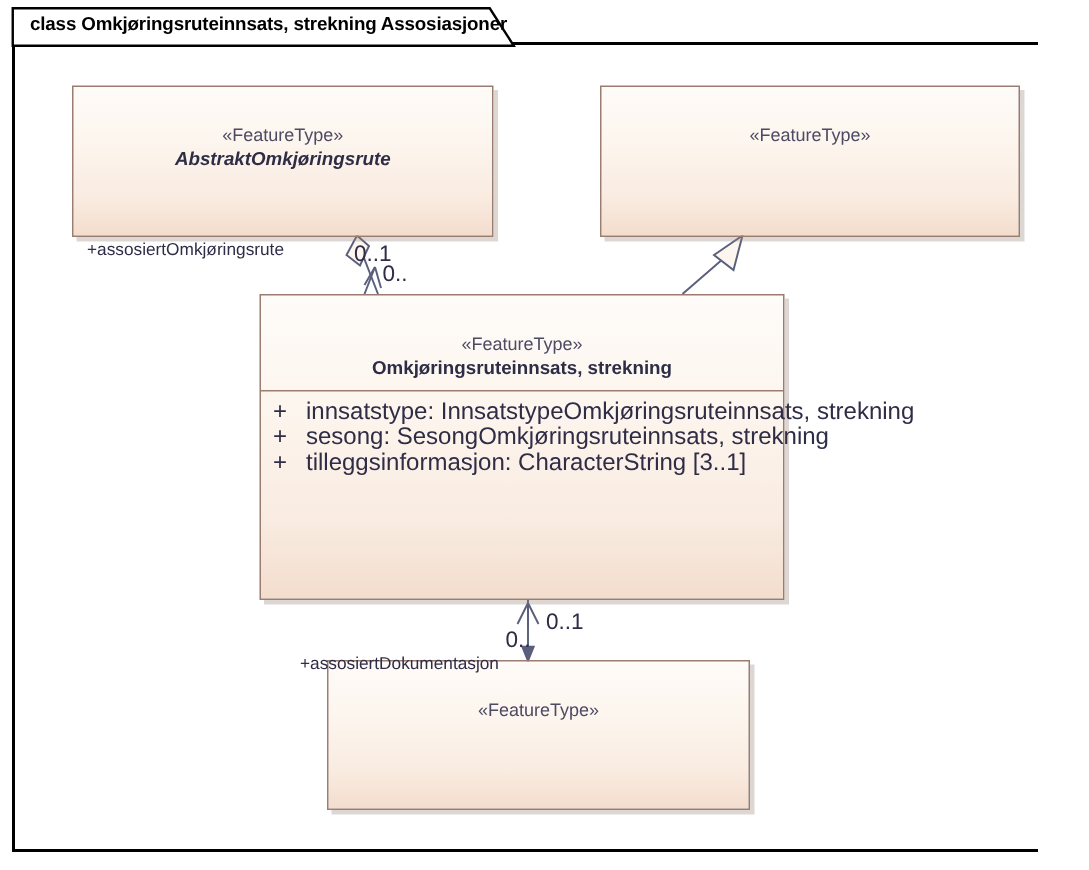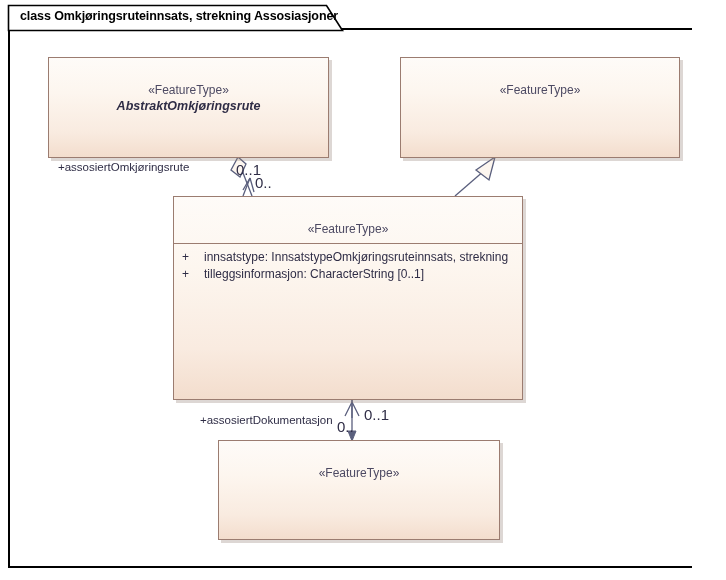--- a/index.html
+++ b/index.html
@@ -92,21 +92,21 @@
     margin-top: 6px;
   }
   .attr-list {
     padding: 5px 0 0 0;
     margin: 0;
     list-style: none;
     overflow: visible;
   }
   .attr-row {
     display: block;
-    font-size: 12px;
+    font-size: 16px;
     color: #2f2d46;
     white-space: nowrap;
     line-height: 17px;
     padding-left: 8px;
   }
   .attr-vis {
     display: inline-block;
     width: 22px;
     color: #2f2d46;
   }
@@ -186,39 +186,43 @@
 
   <div class="uml-box" style="left:400px; top:57px; width:280px; height:101px;">
     <div class="uml-box-header">
       <span class="stereotype">«FeatureType»</span>
     </div>
   </div>
 
   <div class="uml-box" style="left:173px; top:196px; width:350px; height:204px;">
     <div class="uml-box-header">
       <span class="stereotype">«FeatureType»</span>
+      <span class="class-name concrete">Omkjøringsruteinnsats, strekning</span>
     </div>
     <div class="divider"></div>
     <ul class="attr-list">
       <li class="attr-row">
         <span class="attr-vis">+</span><span>innsatstype: InnsatstypeOmkjøringsruteinnsats, strekning</span>
       </li>
       <li class="attr-row">
-        <span class="attr-vis">+</span><span>tilleggsinformasjon: CharacterString [0..1]</span>
+        <span class="attr-vis">+</span><span>sesong: SesongOmkjøringsruteinnsats, strekning</span>
+      </li>
+      <li class="attr-row">
+        <span class="attr-vis">+</span><span>tilleggsinformasjon: CharacterString [3..1]</span>
       </li>
     </ul>
   </div>
 
   <div class="uml-box" style="left:218px; top:440px; width:282px; height:100px;">
     <div class="uml-box-header">
       <span class="stereotype">«FeatureType»</span>
     </div>
   </div>
 
   <span class="edge-label" style="left:58px; top:161px;">+assosiertOmkjøringsrute</span>
   <span class="mult-label" style="left:236px; top:161px;">0..1</span>
   <span class="mult-label" style="left:255px; top:174px;">0..</span>
 
-  <span class="edge-label" style="left:200px; top:414px;">+assosiertDokumentasjon</span>
+  <span class="edge-label" style="left:200px; top:437px;">+assosiertDokumentasjon</span>
   <span class="mult-label" style="left:337px; top:418px;">0..</span>
   <span class="mult-label" style="left:364px; top:406px;">0..1</span>
 
 </div>
 
 </body></html>

